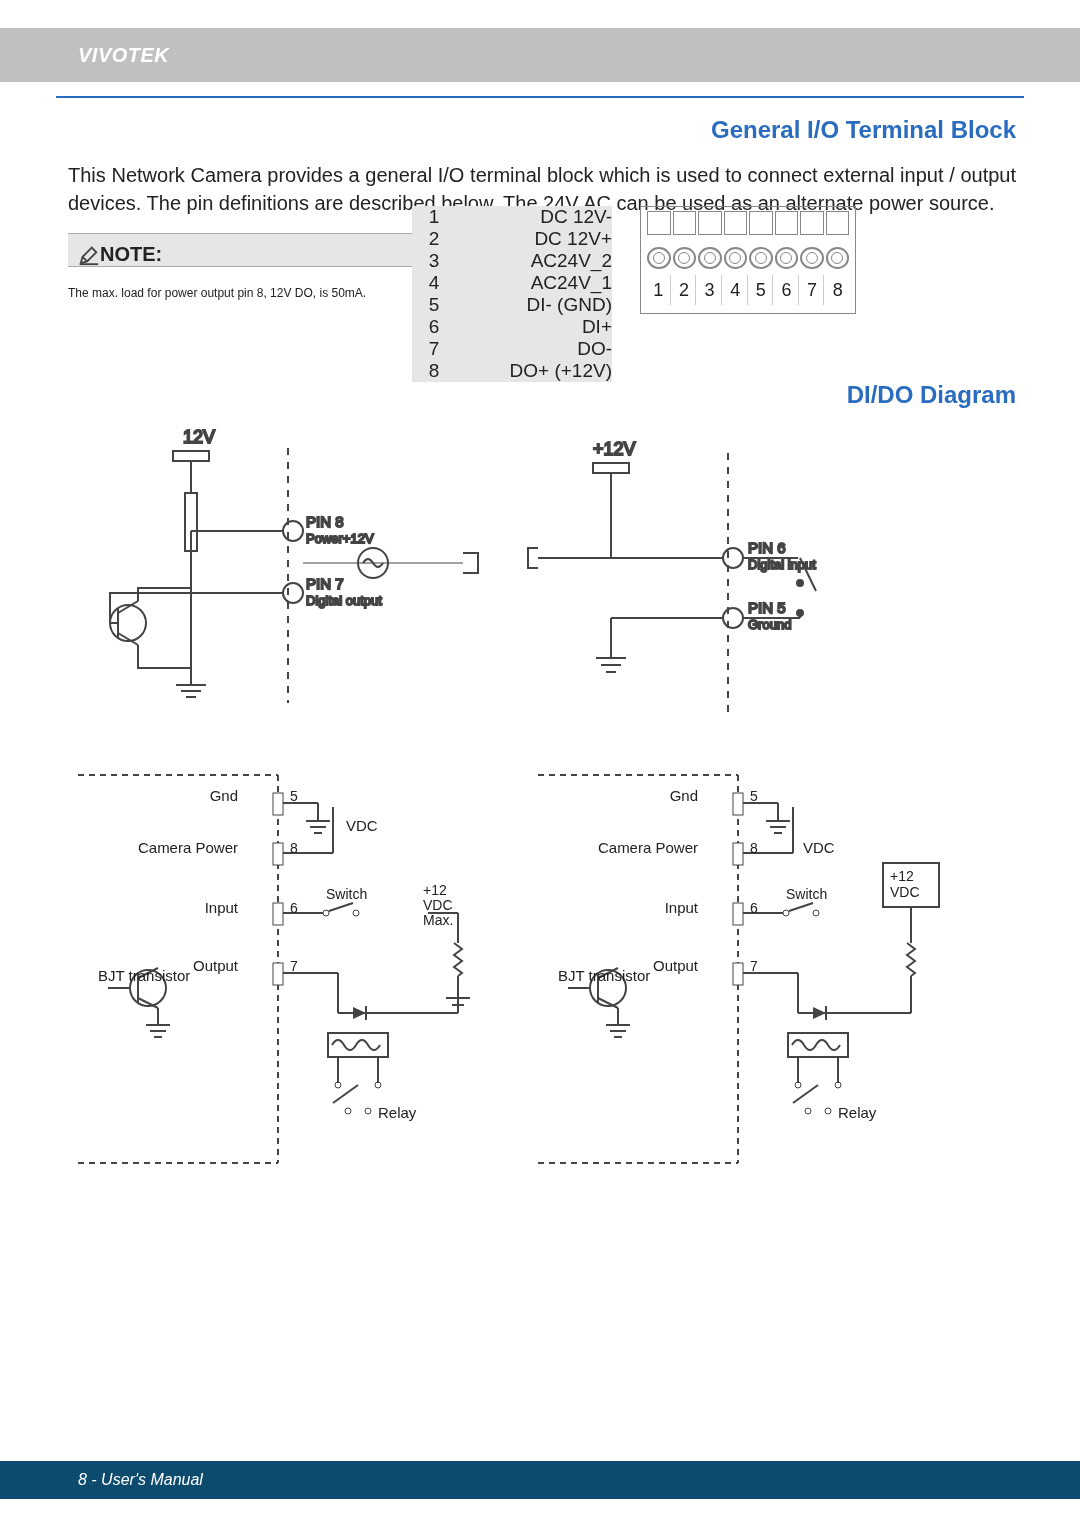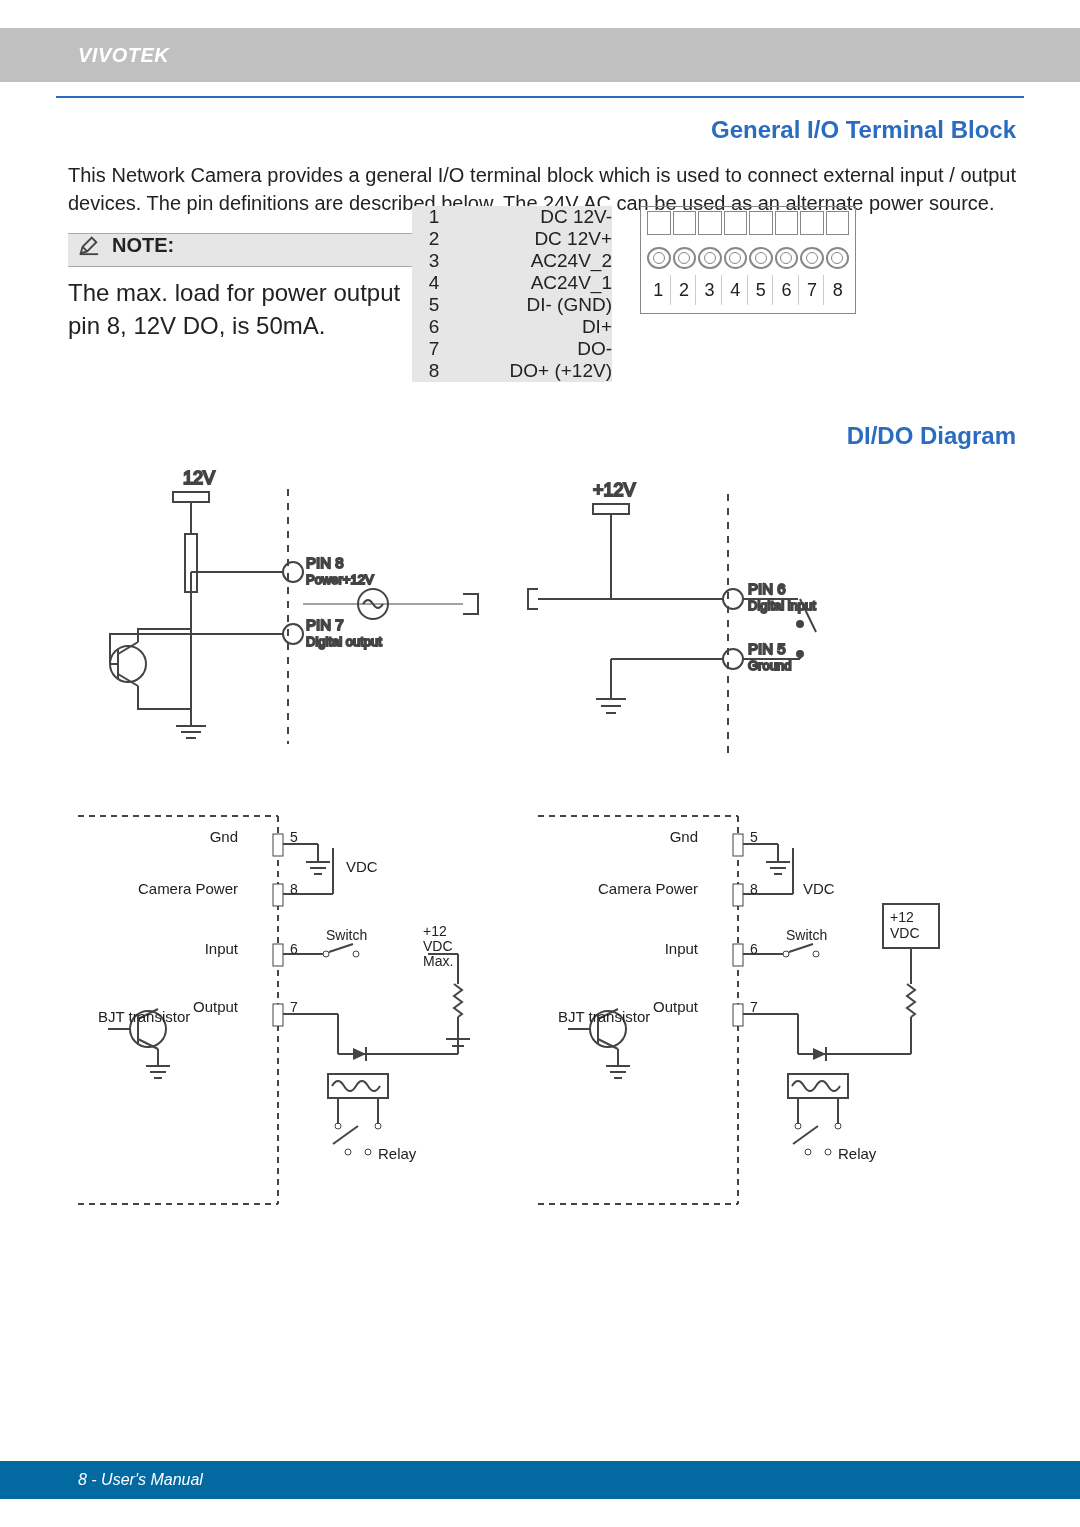--- a/index.html
+++ b/index.html
@@ -5,41 +5,41 @@
   * { box-sizing: border-box; margin: 0; padding: 0; }
   html, body { width: 1080px; height: 1527px; font-family: Arial, Helvetica, sans-serif; background: #fff; color: #222; }
   .page { width: 1080px; height: 1527px; position: relative; background: #fff; }
   .header-bar { position: absolute; left: 0; top: 28px; width: 1080px; height: 54px; background: #c0c0c0; display: flex; align-items: center; padding-left: 78px; }
   .header-bar span { color: #fff; font-style: italic; font-weight: bold; font-size: 20px; letter-spacing: .5px; }
   .rule { position: absolute; left: 56px; top: 96px; width: 968px; height: 2px; background: #2a6cbf; }
   .content { position: absolute; left: 68px; top: 116px; width: 948px; }
   .h1 { color: #2a6cbf; font-weight: bold; font-size: 24px; margin-bottom: 18px; text-align: right; }
   .body { font-size: 20px; line-height: 1.38; text-align: justify; }
   .note-box { margin-top: 16px; width: 352px; }
-  .note-head { background: #e6e6e6; border-top: 1px solid #aaa; border-bottom: 1px solid #aaa; display: flex; align-items: flex-start; height: 34px; padding-left: 10px; gap: 12px; }
+  .note-head { background: #e6e6e6; border-top: 1px solid #aaa; border-bottom: 1px solid #aaa; display: flex; align-items: flex-end; height: 34px; padding-left: 10px; }
   .note-head .label { font-weight: bold; font-size: 20px; }
   .pencil-icon { width: 22px; height: 22px; }
-  .note-body { font-size: 24px; line-height: 1.35; padding-top: 10px; }
+  .note-body { font-size: 12px; line-height: 1.35; padding-top: 18px; }
   .pin-table { position: absolute; left: 412px; top: 206px; width: 200px; background: #e6e6e6; font-size: 19px; }
   .pin-row { display: flex; height: 22px; align-items: center; }
   .pin-row .n { width: 44px; text-align: center; }
   .pin-row .d { flex: 1; text-align: right; }
   .terminal-block { position: absolute; left: 640px; top: 206px; width: 216px; height: 108px; border: 1px solid #888; }
   .terminal-block .top { display: flex; height: 34px; padding: 4px 6px 0 6px; gap: 2px; }
   .terminal-block .mid { display: flex; height: 34px; padding: 0 6px; gap: 2px; align-items: center; }
   .terminal-block .num { display: flex; height: 30px; padding: 0 6px; gap: 2px; }
   .tslot { flex:1; border:1px solid #888; background:#fff; height:24px; }
   .tcirc { flex:1; border:2px solid #888; border-radius:50%; height:22px; display:flex; align-items:center; justify-content:center; }
   .tcirc::after { content:""; width:10px; height:10px; border:1px solid #888; border-radius:50%; }
   .tnum { flex:1; text-align:center; font-size:18px; border-right:1px solid #ccc; display:flex; align-items:center; justify-content:center; }
   .tnum:last-child { border-right:none; }
   .sec2 { margin-top: 80px; }
   .sec2 .h1 { margin-bottom: 14px; }
   .svg-diagram { display:block; }
-  .footer-bar { position:absolute; left:0; bottom:28px; width:1080px; height:38px; background:#0369a1; display:flex; align-items:center; padding-left:78px; }
+  .footer-bar { position:absolute; left:0; bottom:28px; width:1080px; height:38px; background:#0c4a6e; display:flex; align-items:center; padding-left:78px; }
   .footer-bar span { color:#fff; font-style:italic; font-size:16px; }
   svg text { font-family: Arial, Helvetica, sans-serif; }
 </style>
 </head>
 <body>
 
 <div class="page">
   <div class="header-bar">
     <span>VIVOTEK</span>
   </div>

